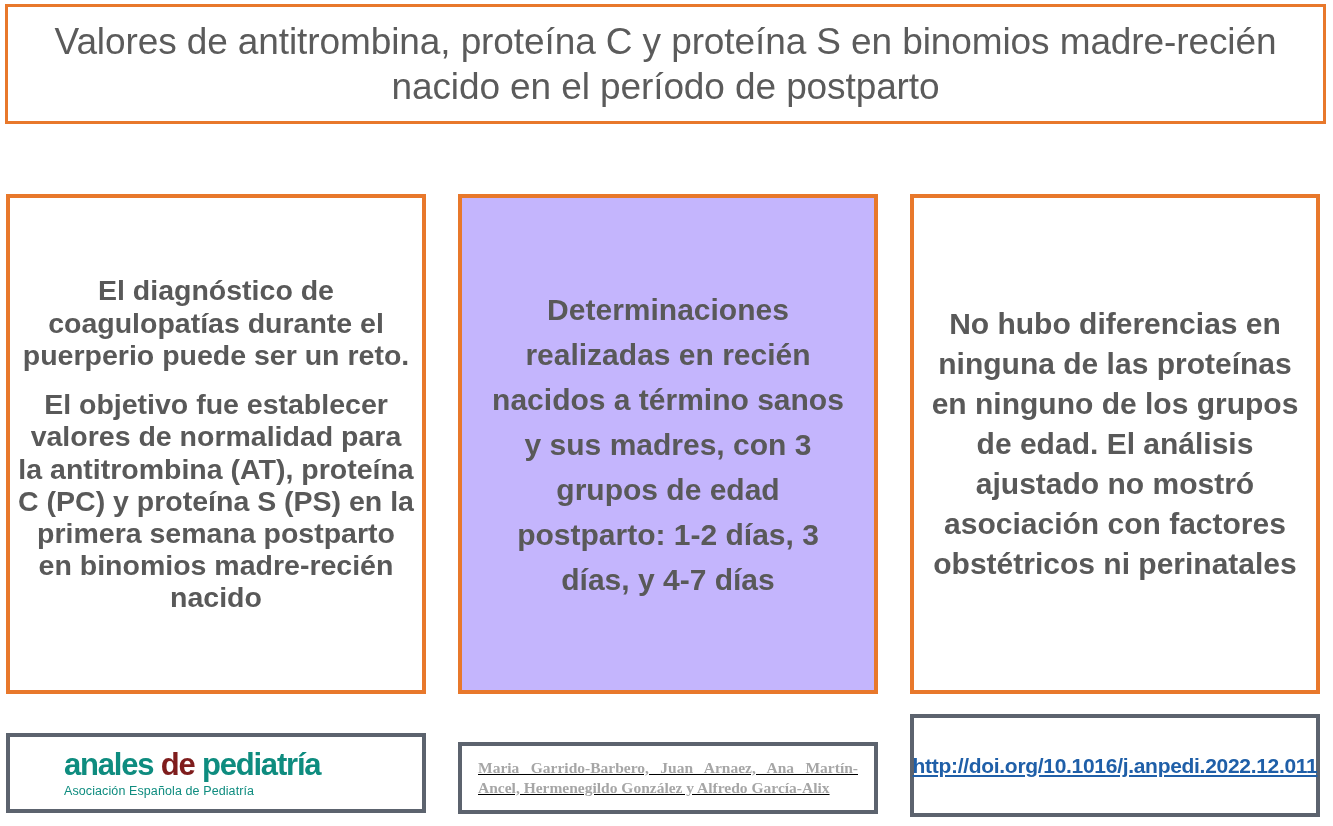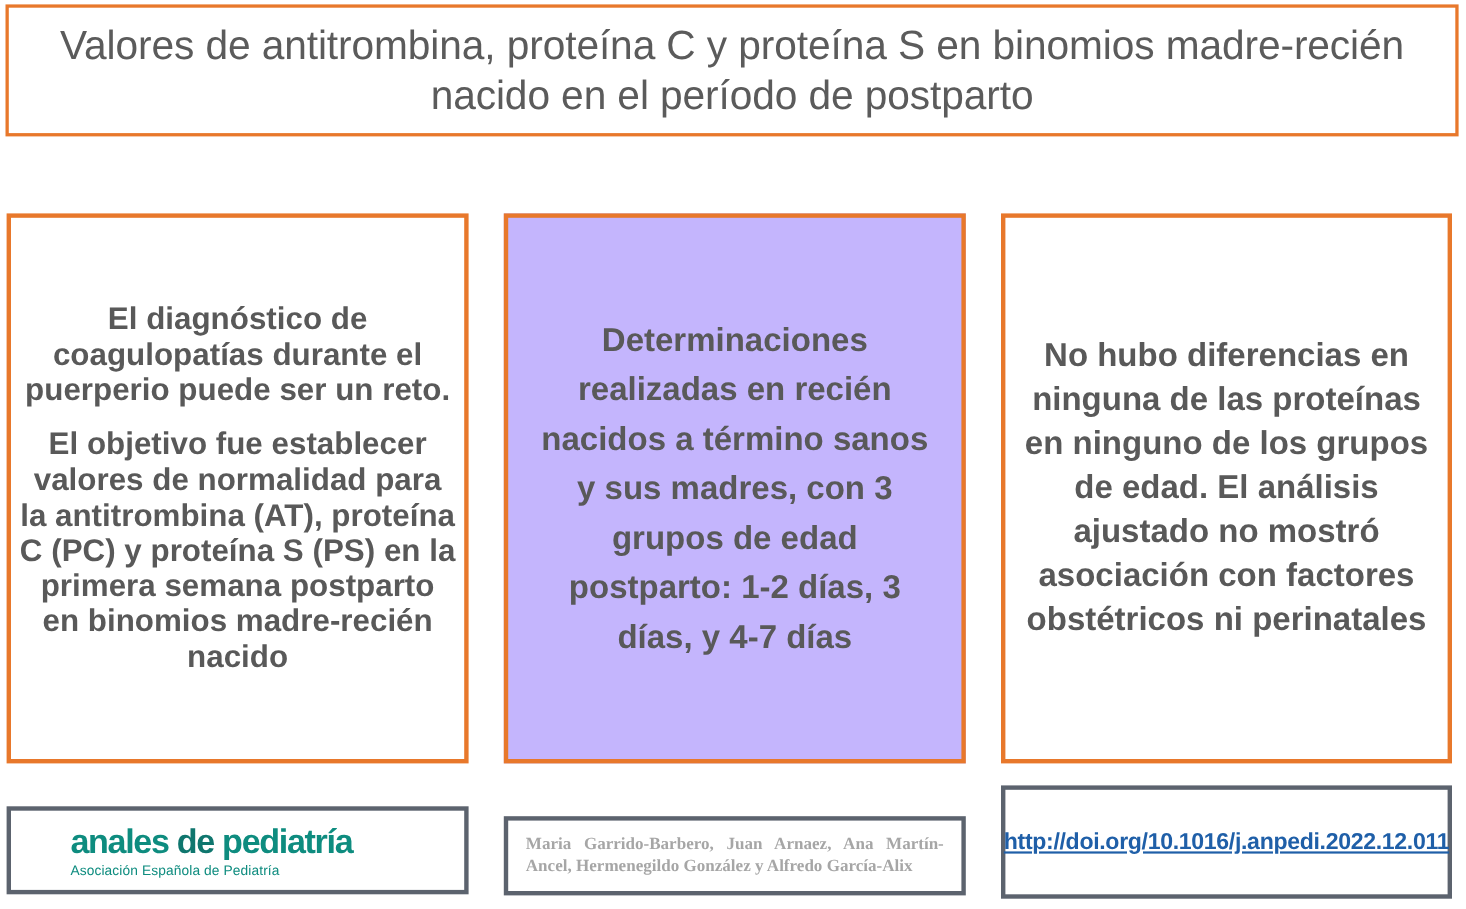--- a/index.html
+++ b/index.html
@@ -97,37 +97,38 @@
     padding-left: 54px;
   }
   #logo-wrap { line-height: 1; }
   #logo-word {
     font-size: 31px;
     font-weight: bold;
     letter-spacing: -1.2px;
     white-space: nowrap;
   }
   .logo-teal { color: #0E8C7F; text-align: right; }
-  .logo-gray { color: #0f766e; }
+  .logo-gray { color: #7f1d1d; }
   #logo-sub {
     color: #0E8C7F;
     font-size: 12.5px;
     margin-top: 5px;
     letter-spacing: 0.1px;
     white-space: nowrap;
   }
 
   #authors-box {
     left: 458px;
     top: 742px;
     width: 420px;
     height: 72px;
     display: flex;
     align-items: center;
     padding: 0 16px;
+    text-decoration: underline;
   }
   #authors-text {
     font-family: "Liberation Serif", serif;
     color: #A6A6A6;
     font-size: 15.5px;
     line-height: 1.32;
     text-align: justify;
     font-weight: bold;
     width: 100%;
   }

